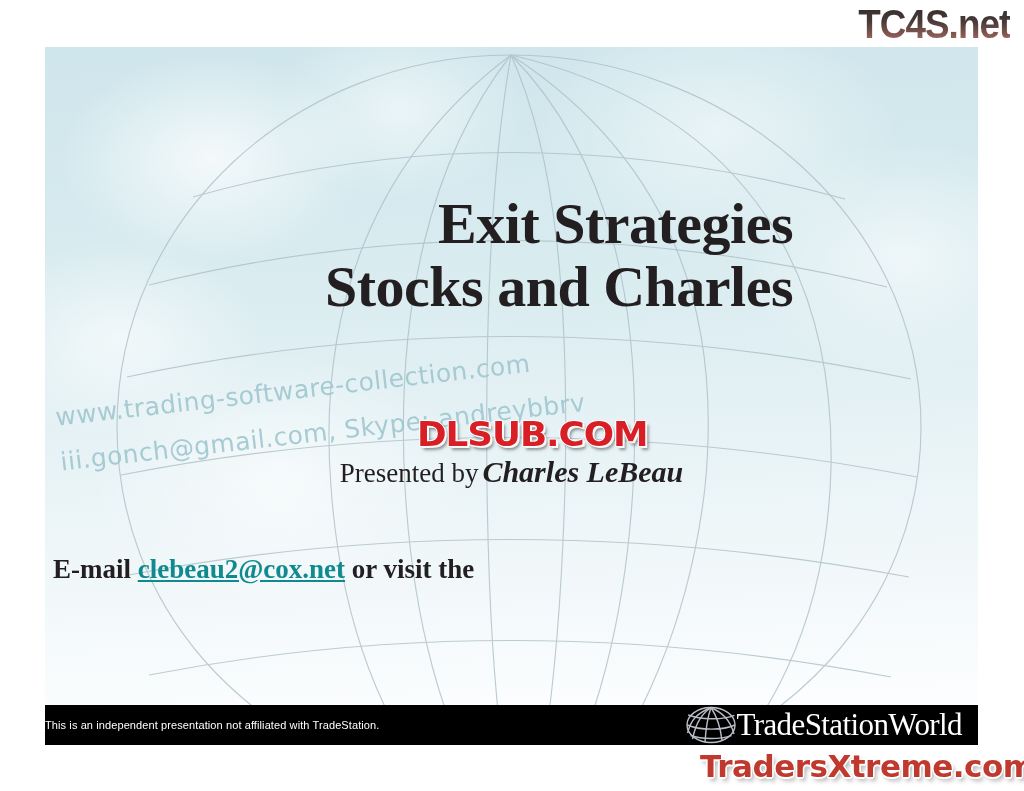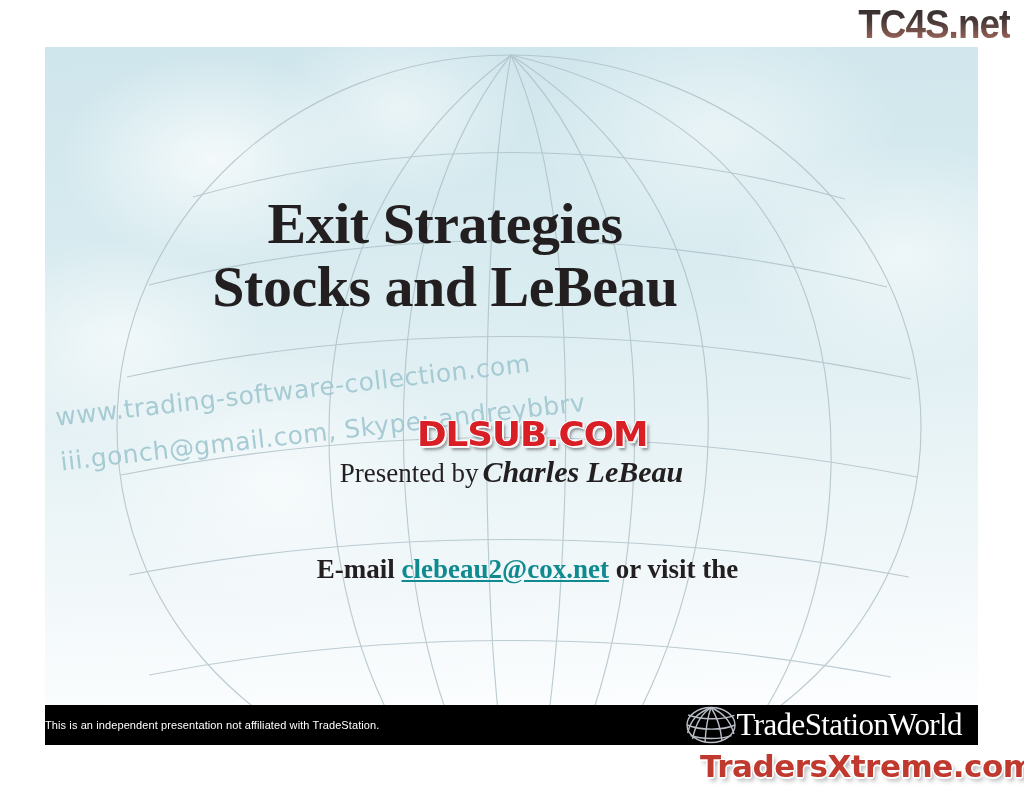--- a/index.html
+++ b/index.html
@@ -65,23 +65,22 @@
     height: 698px;
     pointer-events: none;
   }
 
   
   #title-block {
     position: absolute;
     left: 0;
     top: 145px;
     width: 748px;
-    text-align: center;
+    text-align: right;
     z-index: 12;
-    margin-left: 26px;
   }
   .title-line {
     font-family: "Liberation Serif", "DejaVu Serif", serif;
     font-weight: bold;
     font-size: 58px;
     line-height: 63px;
     color: #231f20;
     letter-spacing: -0.5px;
   }
 
@@ -101,24 +100,24 @@
   }
   #presenter-name {
     font-weight: bold;
     font-size: 30px;
     font-style: italic;
   }
 
   
   #contact-block {
     position: absolute;
-    left: 16px;
+    left: 8px;
     top: 500px;
     width: 933px;
-    text-align: center;
+    text-align: left;
     z-index: 12;
     color: #231f20;
     font-weight: bold;
     font-size: 27px;
     line-height: 44px;
   }
   .link {
     color: #0f8a8f;
     text-decoration: underline;
     text-underline-offset: 2px;
@@ -248,21 +247,21 @@
       <path d="M 466 8 C 448 110 440 260 442 440 C 444 580 452 680 464 742"></path>
       <path d="M 466 8 C 512 110 524 260 520 440 C 516 580 504 680 492 742"></path>
       <path d="M 466 8 C 566 110 598 260 588 440 C 580 580 548 680 516 742"></path>
       <path d="M 466 8 C 622 110 678 260 660 440 C 644 580 592 680 548 742"></path>
       <path d="M 466 8 C 688 60 790 210 786 420 C 782 580 718 692 648 742"></path>
     </g>
   </svg>
 
   <div id="title-block">
     <div class="title-line">Exit Strategies</div>
-    <div class="title-line">Stocks and LeBeau</div>
+    <div class="title-line">Stocks and Charles</div>
   </div>
 
   <div id="presenter-line">
     <span id="presenter-prefix">Presented by</span>
     <span id="presenter-name">Charles LeBeau</span>
   </div>
 
   <div id="contact-block">
     <div>
       <span>E-mail</span>

